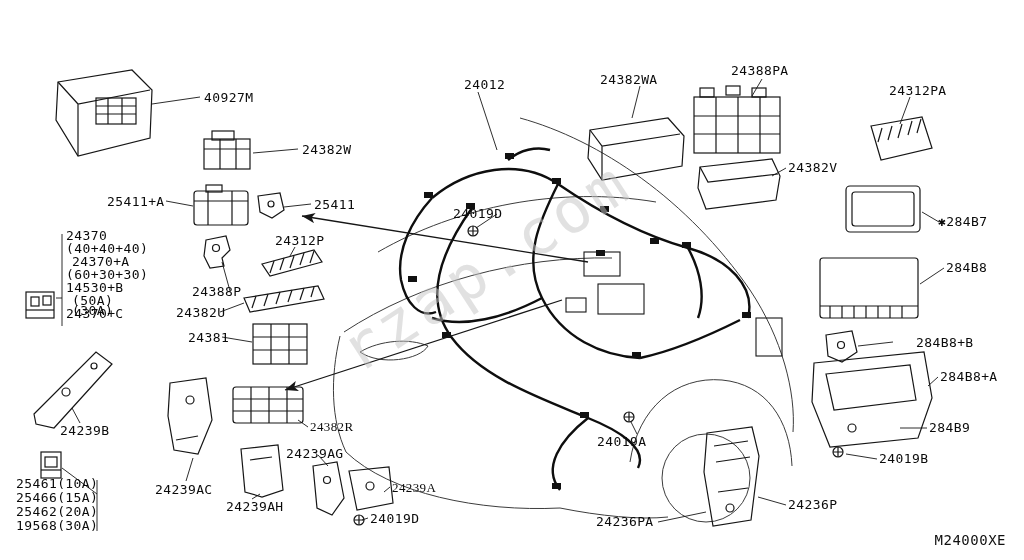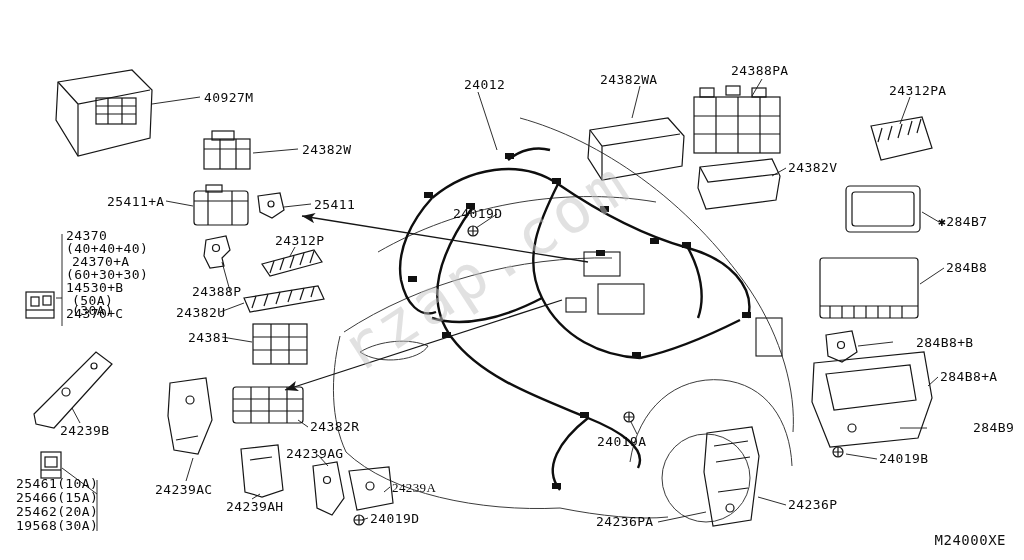--- a/index.html
+++ b/index.html
@@ -291,22 +291,22 @@
       <div class="part-label" style="left: 66px; top: 307px;">24370+C</div>
       <div class="part-label" style="left: 72px; top: 304px; text-align: center;">(30A)</div>
       <div class="part-label" style="left: 275px; top: 234px;">24312P</div>
       <div class="part-label" style="left: 946px; top: 261px;">284B8</div>
       <div class="part-label" style="left: 192px; top: 285px;">24388P</div>
       <div class="part-label" style="left: 176px; top: 306px;">24382U</div>
       <div class="part-label" style="left: 188px; top: 331px;">24381</div>
       <div class="part-label" style="left: 916px; top: 336px;">284B8+B</div>
       <div class="part-label" style="left: 940px; top: 370px;">284B8+A</div>
       <div class="part-label" style="left: 60px; top: 424px;">24239B</div>
-      <div class="part-label" style="left: 929px; top: 421px; margin-left: 44px;">284B9</div>
-      <div class="part-label" style="left: 310px; top: 420px;">24382R</div>
+      <div class="part-label" style="left: 929px; top: 421px;">284B9</div>
+      <div class="part-label" style="left: 310px; top: 420px; font-family: Liberation Serif, serif;">24382R</div>
       <div class="part-label" style="left: 597px; top: 435px;">24019A</div>
       <div class="part-label" style="left: 879px; top: 452px;">24019B</div>
       <div class="part-label" style="left: 286px; top: 447px;">24239AG</div>
       <div class="part-label" style="left: 392px; top: 481px; font-family: Liberation Serif, serif;">24239A</div>
       <div class="part-label" style="left: 155px; top: 483px;">24239AC</div>
       <div class="part-label" style="left: 788px; top: 498px;">24236P</div>
       <div class="part-label" style="left: 226px; top: 500px;">24239AH</div>
       <div class="part-label" style="left: 370px; top: 512px;">24019D</div>
       <div class="part-label" style="left: 596px; top: 515px;">24236PA</div>
       <div class="part-label" style="left: 16px; top: 477px;">25461(10A)</div>

